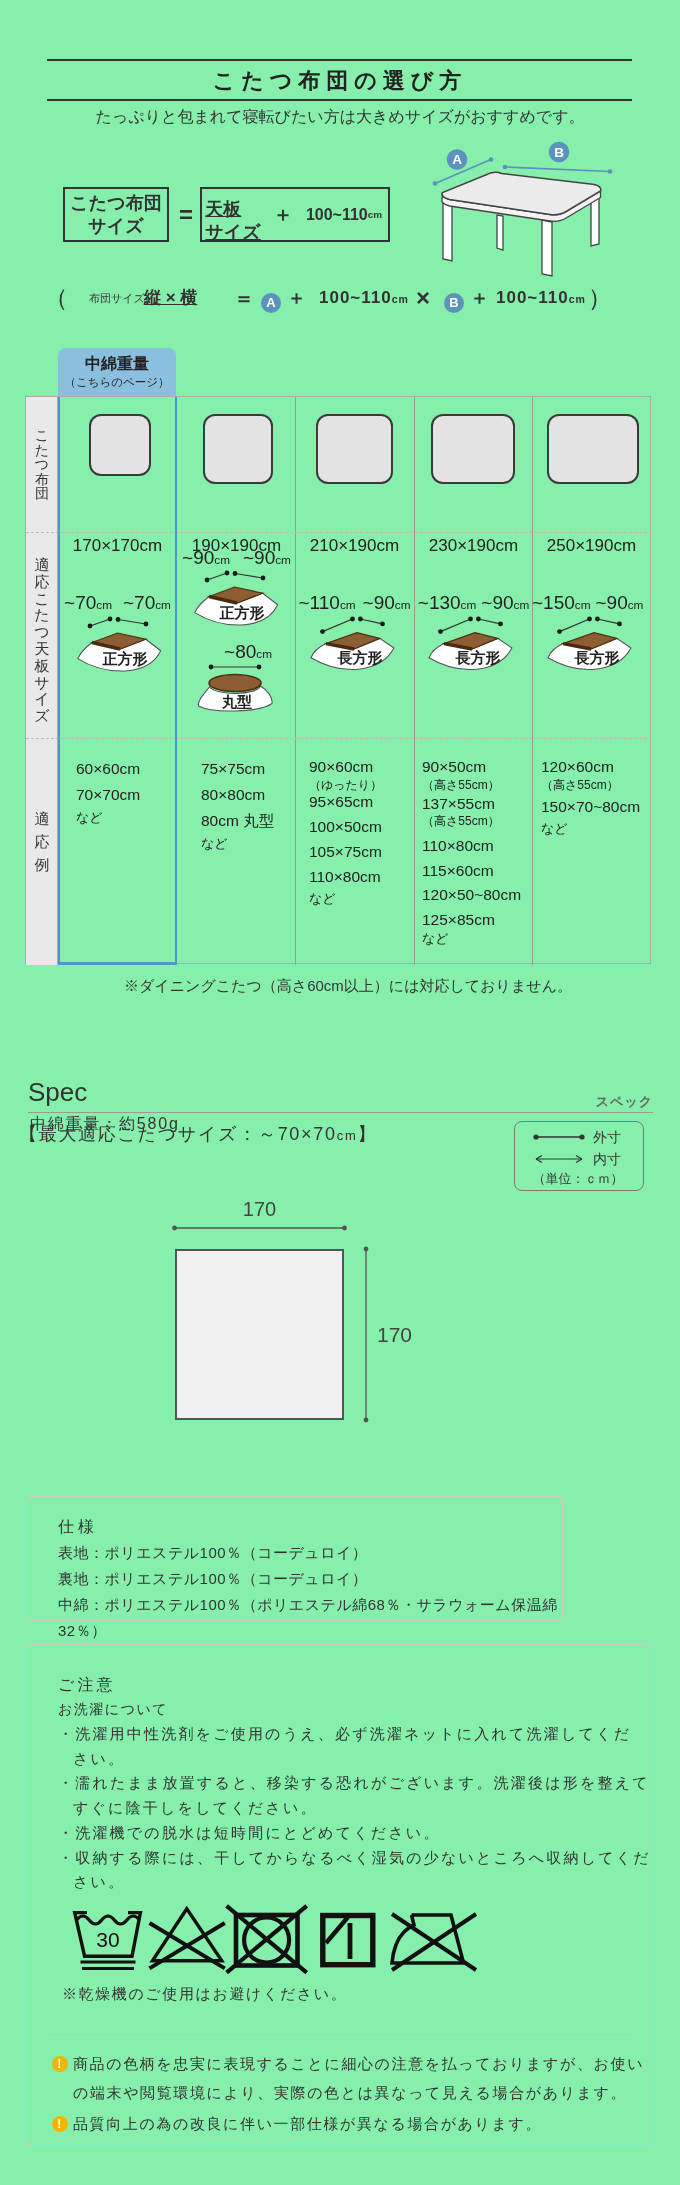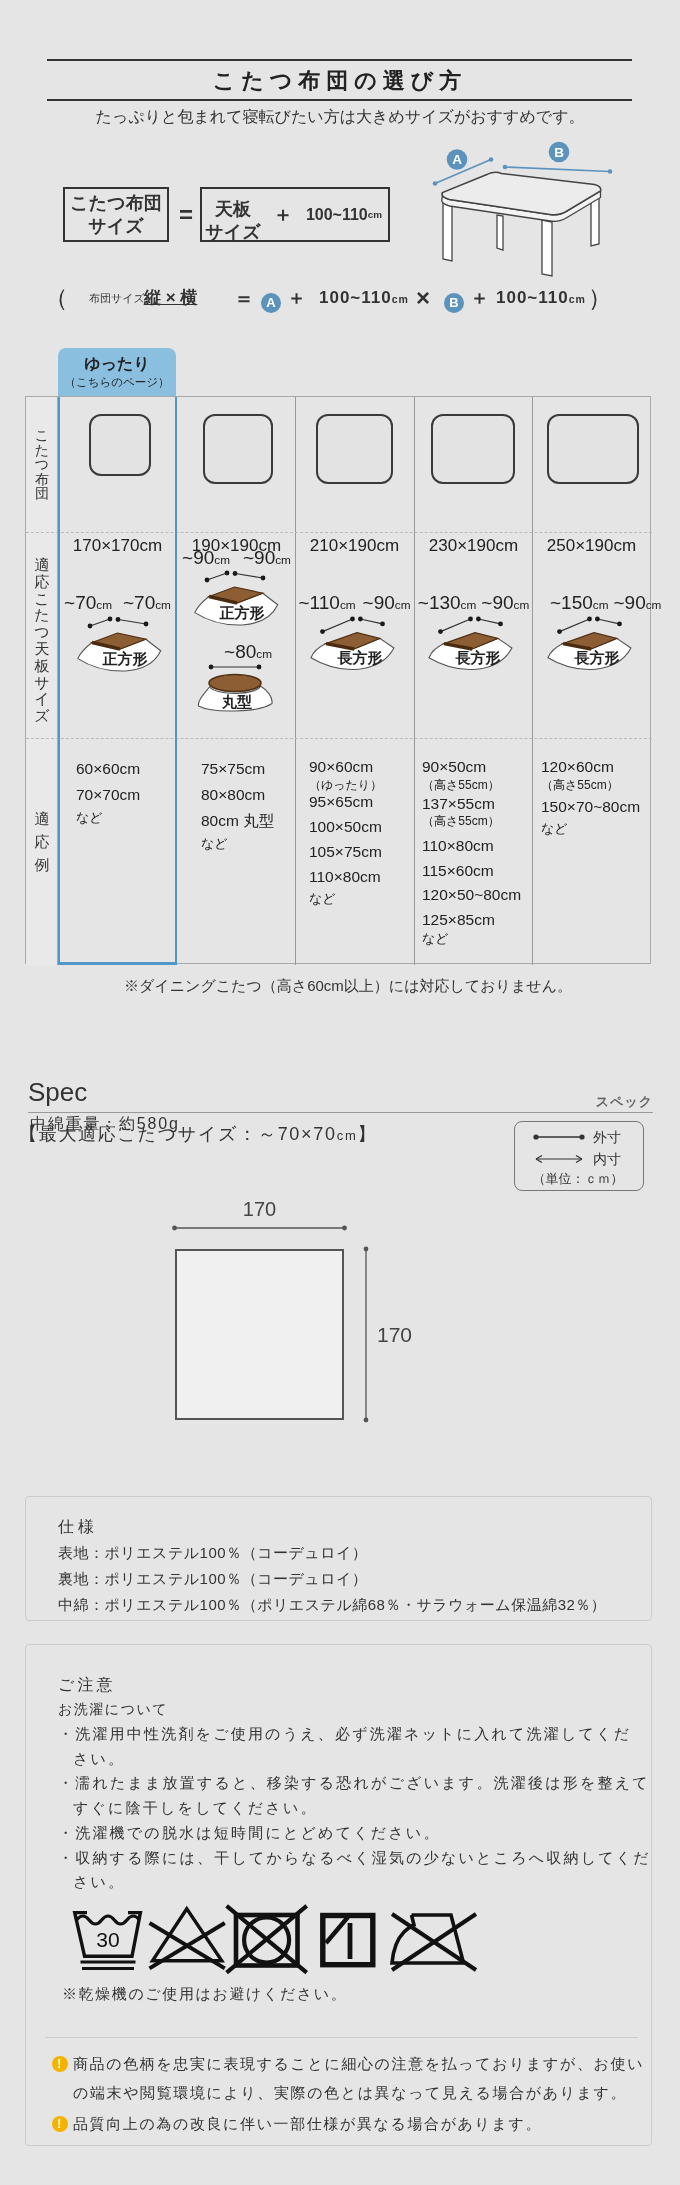--- a/index.html
+++ b/index.html
@@ -1,18 +1,18 @@
 <!DOCTYPE html>
 <html lang="ja"><head>
 <meta charset="utf-8">
 <style>
 html,body{margin:0;padding:0;background:#fff;}
 *{box-sizing:border-box;}
 body{font-family:"Liberation Sans",sans-serif;color:#333;}
-#page{position:relative;width:680px;height:2185px;background:#e5e5e5;overflow:hidden;}
+#page{position:relative;width:680px;height:2185px;background:#86efac;overflow:hidden;}
 .abs{position:absolute;}
 .b{font-weight:bold;}
 .cm{font-size:0.62em;}
 .circ{display:inline-flex;width:20px;height:20px;border-radius:50%;background:#5b93bc;color:#fff;font-weight:bold;font-size:13px;align-items:center;justify-content:center;}
 .f2{position:absolute;line-height:28px;white-space:nowrap;}
 .vtext{font-size:15px;color:#333;text-align:center;}
 .warn{position:absolute;left:0;top:7px;width:16px;height:16px;border-radius:50%;background:#f5b301;color:#fff;font-weight:bold;font-size:12px;line-height:16px;text-align:center;}
 .futon{background:#e3e3e3;border:2px solid #3a3a3a;border-radius:12px;}
 .flab{position:absolute;width:119px;text-align:center;font-size:17px;color:#222;margin-top:39px;}
 .klab{position:absolute;white-space:nowrap;font-size:19px;font-weight:bold;color:#222;}
@@ -23,21 +23,21 @@
 <div id="page">
 
 <div class="abs" style="left:47px;top:59px;width:585px;border-top:2px solid #333;"></div>
 <div class="abs b" style="left:0;top:66px;width:680px;text-align:center;font-size:22px;letter-spacing:6px;color:#222;">こたつ布団の選び方</div>
 <div class="abs" style="left:47px;top:99px;width:585px;border-top:2px solid #333;"></div>
 <div class="abs" style="left:0;top:107px;width:680px;text-align:center;font-size:16px;color:#333;">たっぷりと包まれて寝転びたい方は大きめサイズがおすすめです。</div>
 
 <div class="abs b" style="left:63px;top:187px;width:106px;height:55px;border:2px solid #333;display:flex;align-items:center;justify-content:center;text-align:center;font-size:18px;line-height:23px;">こたつ布団<br>サイズ</div>
 <div class="abs b" style="left:172px;top:187px;width:28px;height:55px;display:flex;align-items:center;justify-content:center;font-size:24px;">=</div>
 <div class="abs" style="left:200px;top:187px;width:190px;height:55px;border:2px solid #333;"></div>
-<div class="abs b" style="left:204px;top:187px;width:58px;height:67px;display:flex;align-items:center;justify-content:center;text-align:center;font-size:18px;line-height:23px;">天板<br>サイズ</div>
+<div class="abs b" style="left:204px;top:187px;width:58px;height:67px;display:flex;align-items:center;justify-content:center;font-size:18px;line-height:23px;text-decoration:underline;">天板<br>サイズ</div>
 <div class="abs b" style="left:268px;top:187px;width:30px;height:55px;display:flex;align-items:center;justify-content:center;font-size:20px;">＋</div>
 <div class="abs b" style="left:300px;top:187px;width:88px;height:55px;display:flex;align-items:center;justify-content:center;font-size:16px;">100~110<span class="cm">cm</span></div>
 
 <svg class="abs" style="left:370px;top:138px;" width="262" height="142" viewBox="0 0 262 142">
 
   <path d="M73,65 L73,121 L82,123 L82,67 Z" fill="#fff" stroke="#444" stroke-width="1.3"></path>
   <path d="M127,77 L127,110 L133,112 L133,78 Z" fill="#fff" stroke="#444" stroke-width="1.3"></path>
   <path d="M172,82 L172,136 L182,138 L182,84 Z" fill="#fff" stroke="#444" stroke-width="1.3"></path>
   <path d="M221,56 L221,108 L229,106 L229,52 Z" fill="#fff" stroke="#444" stroke-width="1.3"></path>
 
@@ -67,21 +67,21 @@
   <span class="f2 b" style="left:287px;font-size:19px;">＋</span>
   <span class="f2 b" style="left:319px;font-size:17px;letter-spacing:1px;">100~110<span class="cm">cm</span></span>
   <span class="f2 b" style="left:416px;font-size:24px;">×</span>
   <span class="f2" style="left:444px;top:3.5px;"><span class="circ">B</span></span>
   <span class="f2 b" style="left:470px;font-size:19px;">＋</span>
   <span class="f2 b" style="left:496px;font-size:17px;letter-spacing:1px;">100~110<span class="cm">cm</span></span>
   <span class="f2" style="left:588px;font-size:24px;font-weight:300;">）</span>
 </div>
 
 <div class="abs" style="left:58px;top:348px;width:118px;height:48px;background:#8bbfe0;border-radius:8px 8px 0 0;text-align:center;color:#222;">
-  <div class="b" style="font-size:16px;margin-top:6px;">ゆったり</div>
+  <div class="b" style="font-size:16px;margin-top:6px;">中綿重量</div>
   <div style="font-size:11.5px;">（こちらのページ）</div>
 </div>
 
 <div class="abs" style="left:25px;top:396px;width:626px;height:568px;border:1px solid #aaa;">
 
   <div class="abs" style="left:0;top:0;width:32px;height:568px;background:#e9e9e9;border-right:1px solid #aaa;"></div>
 
   <div class="abs" style="left:269px;top:0;width:1px;height:568px;background:#999;"></div>
   <div class="abs" style="left:388px;top:0;width:1px;height:568px;background:#999;"></div>
   <div class="abs" style="left:506px;top:0;width:1px;height:568px;background:#999;"></div>
@@ -158,21 +158,21 @@
     <line x1="54.4" y1="6" x2="76.5" y2="10.9" stroke="#333" stroke-width="1.2"></line>
     <circle cx="16.5" cy="18.6" r="2.4" fill="#1a1a1a"></circle>
         <circle cx="46.5" cy="6" r="2.4" fill="#1a1a1a"></circle>
     <circle cx="54.4" cy="6" r="2.4" fill="#1a1a1a"></circle>
         <circle cx="76.5" cy="10.9" r="2.4" fill="#1a1a1a"></circle>
     <path d="M20,30.6 Q8,36.5 5,44.8 Q28,58.5 52.6,56.2 Q78,53.5 87.9,35 L73.8,25.4 L48.2,36 Z" fill="#fff" stroke="#555" stroke-width="1.1"></path>
     <path d="M50.9,19.7 L73.8,25.4 L48.2,36 L20,30.6 Z" fill="#8d5e33" stroke="#4f3015" stroke-width="1.2"></path>
     <line x1="20" y1="30.6" x2="48.2" y2="36" stroke="#4a2b10" stroke-width="3.4"></line>
     <text x="54" y="50" font-size="15" font-weight="bold" fill="#222" text-anchor="middle" font-family="Liberation Sans,sans-serif">長方形</text>
   </svg>
-  <div class="klab" style="left:524px;top:195px;width:108px;text-align:center;font-weight:500;">~150<span class="cm">cm</span><span style="display:inline-block;width:5px"></span>~90<span class="cm">cm</span></div>
+  <div class="klab" style="left:506px;top:195px;width:108px;text-align:center;font-weight:500;">~150<span class="cm">cm</span><span style="display:inline-block;width:5px"></span>~90<span class="cm">cm</span></div>
   <svg class="abs" style="left:517px;top:216px;" width="100" height="62" viewBox="0 0 100 62">
     <line x1="16.5" y1="18.6" x2="46.5" y2="6" stroke="#333" stroke-width="1.2"></line>
     <line x1="54.4" y1="6" x2="76.5" y2="10.9" stroke="#333" stroke-width="1.2"></line>
     <circle cx="16.5" cy="18.6" r="2.4" fill="#1a1a1a"></circle>
         <circle cx="46.5" cy="6" r="2.4" fill="#1a1a1a"></circle>
     <circle cx="54.4" cy="6" r="2.4" fill="#1a1a1a"></circle>
         <circle cx="76.5" cy="10.9" r="2.4" fill="#1a1a1a"></circle>
     <path d="M20,30.6 Q8,36.5 5,44.8 Q28,58.5 52.6,56.2 Q78,53.5 87.9,35 L73.8,25.4 L48.2,36 Z" fill="#fff" stroke="#555" stroke-width="1.1"></path>
     <path d="M50.9,19.7 L73.8,25.4 L48.2,36 L20,30.6 Z" fill="#8d5e33" stroke="#4f3015" stroke-width="1.2"></path>
     <line x1="20" y1="30.6" x2="48.2" y2="36" stroke="#4a2b10" stroke-width="3.4"></line>
@@ -236,21 +236,21 @@
 <div class="abs" style="left:377px;top:1323px;font-size:21px;color:#444;">170</div>
 <svg class="abs" style="left:170px;top:1220px;" width="210" height="210" viewBox="0 0 210 210">
   <line x1="4.5" y1="8" x2="174.5" y2="8" stroke="#555" stroke-width="1.3"></line>
   <circle cx="4.5" cy="8" r="2.4" fill="#555"></circle>
       <circle cx="174.5" cy="8" r="2.4" fill="#555"></circle>
   <line x1="196" y1="29" x2="196" y2="200" stroke="#555" stroke-width="1.3"></line>
   <circle cx="196" cy="29" r="2.4" fill="#555"></circle>
       <circle cx="196" cy="200" r="2.4" fill="#555"></circle>
 </svg>
 
-<div class="abs" style="left:25px;top:1496px;width:627px;height:125px;border:1px solid #ccc;border-radius:4px;">
+<div class="abs" style="left:25px;top:1496px;width:538px;height:125px;border:1px solid #ccc;border-radius:4px;">
   <div class="abs" style="left:32px;top:20px;font-size:16px;letter-spacing:4px;">仕様</div>
   <div class="abs" style="left:32px;top:43px;font-size:15px;line-height:26px;letter-spacing:0.5px;">表地：ポリエステル100％（コーデュロイ）<br>裏地：ポリエステル100％（コーデュロイ）<br>中綿：ポリエステル100％（ポリエステル綿68％・サラウォーム保温綿32％）</div>
 </div>
 
 <div class="abs" style="left:25px;top:1644px;width:627px;height:502px;border:1px solid #ccc;border-radius:4px;">
   <div class="abs" style="left:32px;top:30px;font-size:16px;letter-spacing:3px;">ご注意</div>
   <div class="abs" style="left:32px;top:56px;font-size:14px;letter-spacing:1.5px;">お洗濯について</div>
   <div class="abs" style="left:32px;top:77px;width:620px;font-size:15px;line-height:24.7px;letter-spacing:2.2px;">
     <div>・洗濯用中性洗剤をご使用のうえ、必ず洗濯ネットに入れて洗濯してくだ<br><span style="margin-left:15px;">さい。</span></div>
     <div>・濡れたまま放置すると、移染する恐れがございます。洗濯後は形を整えて<br><span style="margin-left:15px;">すぐに陰干しをしてください。</span></div>

